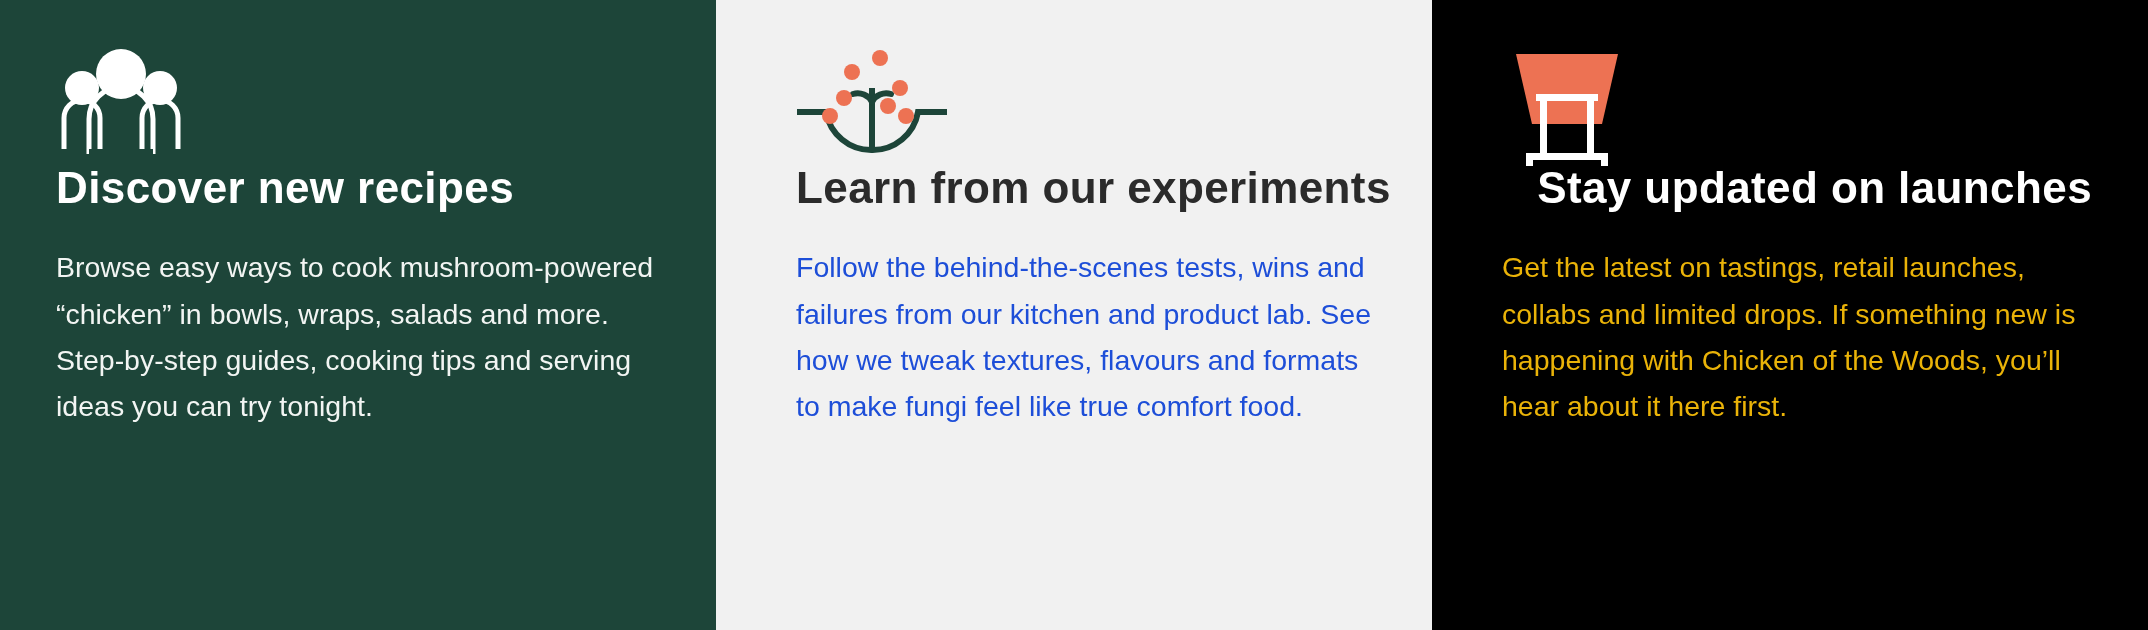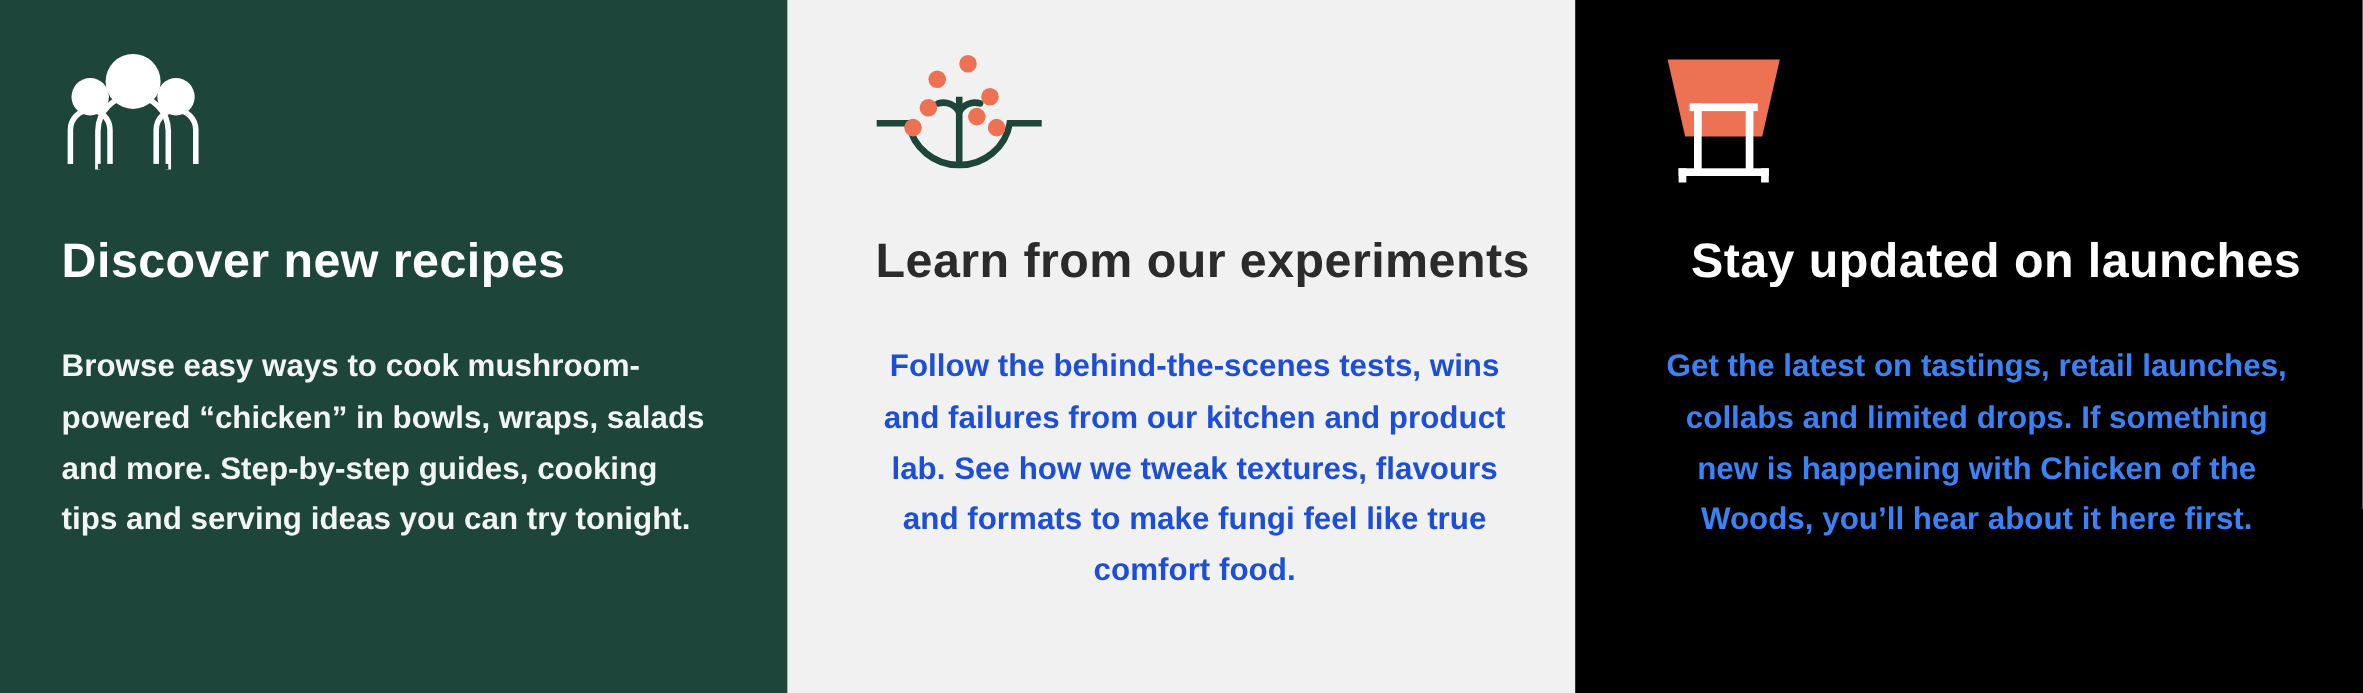--- a/index.html
+++ b/index.html
@@ -5,49 +5,48 @@
   * { margin:0; padding:0; box-sizing:border-box; }
   html, body {
     width:2148px; height:630px;
     font-family:"Liberation Sans", sans-serif;
     overflow:hidden; background:#ffffff;
   }
   .panels { display:flex; width:2148px; height:630px; }
   .panel { width:716px; height:630px; position:relative; padding:46px 56px 0 56px; }
 
   .panel--green { background:#1d4539; }
-  .panel--light { background:#f1f1f1;text-align:center; }
+  .panel--light { background:#f1f1f1; }
   .panel--dark  { background:#000000; }
 
   .icon-wrap { height:118px; display:flex; align-items:flex-start; }
   .panel--light .icon-wrap { padding-left:24px; }
   .panel--dark  .icon-wrap { padding-left:14px; }
 
   .heading {
     font-weight:700;
     font-size:44px;
     letter-spacing:0.4px;
     line-height:1.1;
-    margin-top:50px;
     white-space:nowrap;
   }
   .panel--green .heading { color:#ffffff; }
   .panel--light .heading { color:#2b2b2b; }
   .panel--dark  .heading { color:#ffffff;text-align:right; }
 
   .body {
     font-size:28.5px;
     line-height:1.62;
-    margin-top:48px;
+    margin-top:32px;
     max-width:600px;
-    font-weight:700;
+    font-weight:400;
   }
   .panel--green .body { color:#f2f5f3; }
   .panel--light .body { color:#1d4ed8; }
-  .panel--dark  .body { color:#3b82f6;text-align:center; }
+  .panel--dark  .body { color:#eab308; }
 
   .panel--light .heading, .panel--light .body { margin-left:24px; }
   .panel--dark  .heading, .panel--dark  .body { margin-left:14px; }
 </style>
 </head>
 <body>
 
 <div class="panels">
 
   <div class="panel panel--green">

